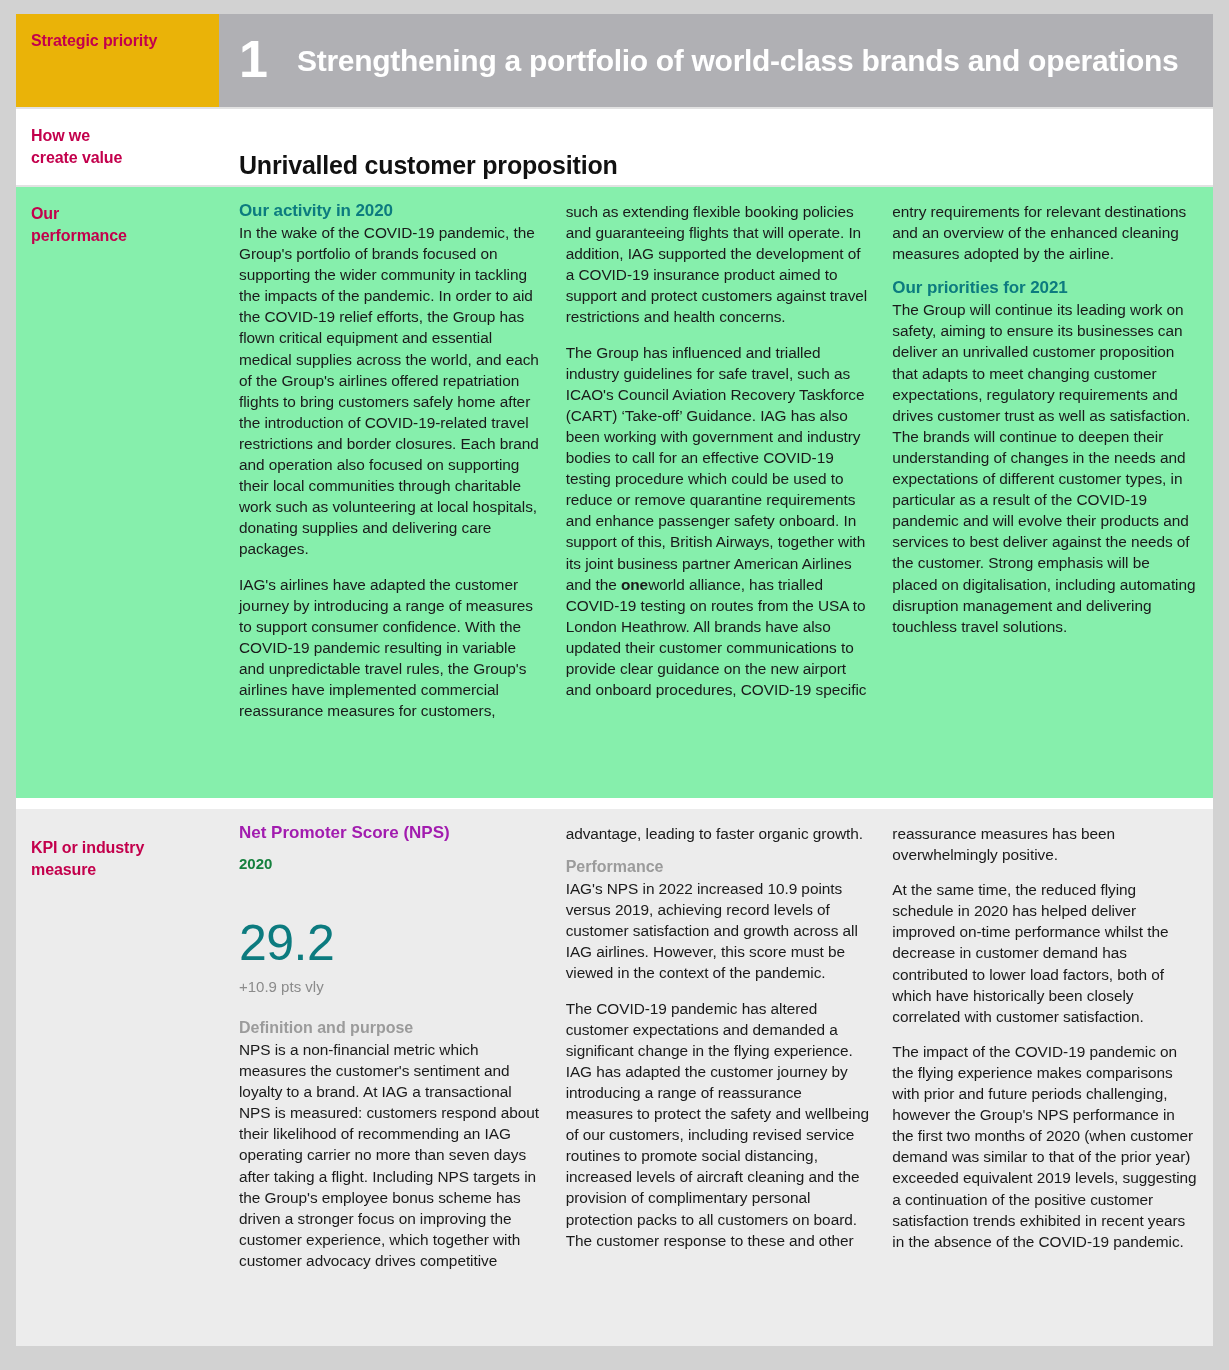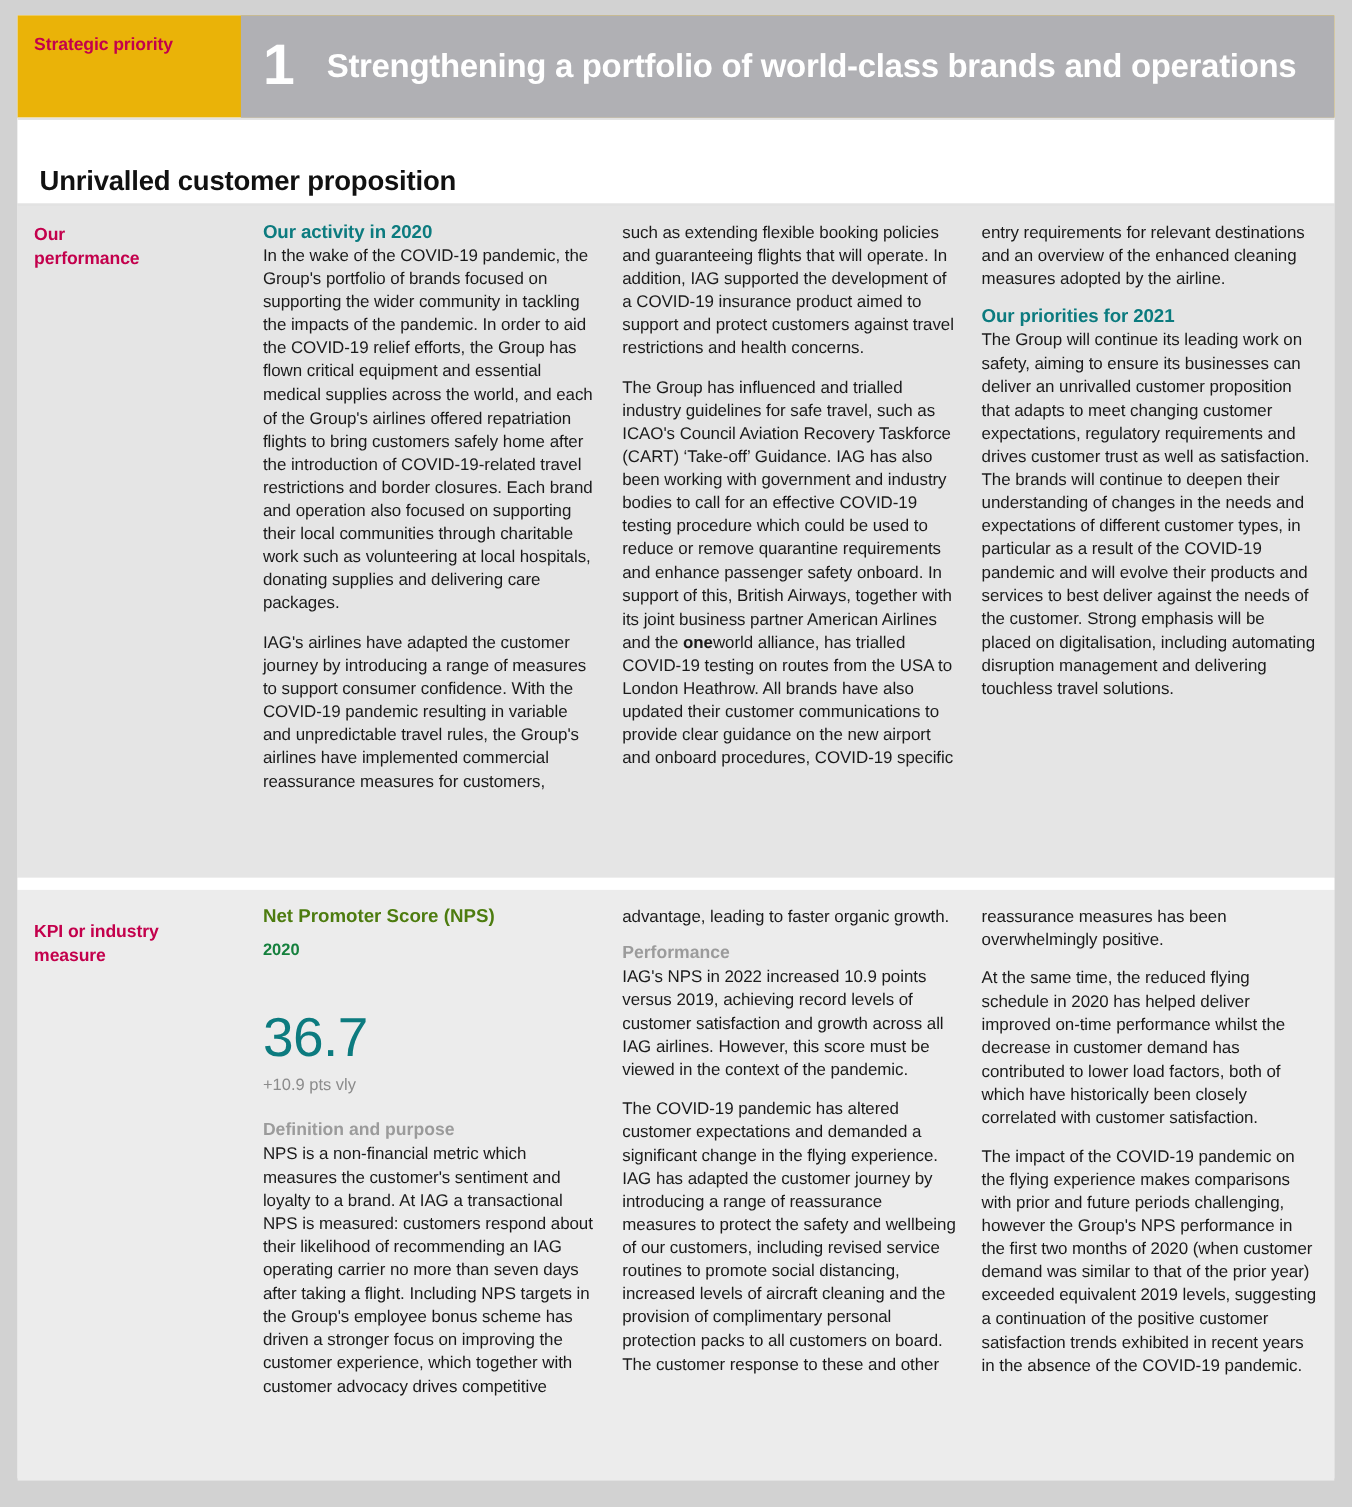--- a/index.html
+++ b/index.html
@@ -89,21 +89,21 @@
   .value-title {
     font-size: 25px;
     font-weight: bold;
     color: #111111;
     letter-spacing: -0.2px;
   }
 
   
   .row-performance {
     display: flex;
-    background: #e5e5e5;
+    background: #86efac;
     border-top: 2px solid #e2e2e2;
     height: 613px;
     box-sizing: border-box;
   }
   .cols {
     flex: 1 1 auto;
     display: flex;
     gap: 22px;
     padding: 14px 16px 0 20px;
     box-sizing: border-box;
@@ -133,21 +133,21 @@
     display: flex;
     background: #ececec;
     border-top: 11px solid #ffffff;
     height: 548px;
     box-sizing: border-box;
   }
   .row-kpi .label-cell { padding-top: 28px; }
   .kpi-title {
     font-size: 17px;
     font-weight: bold;
-    color: #4d7c0f;
+    color: #a21caf;
     margin: 0 0 12px 0;
   }
   .kpi-year {
     font-size: 15px;
     font-weight: bold;
     color: #15803d;
     margin: 0 0 46px 0;
   }
   .kpi-value {
     font-size: 50px;
@@ -180,20 +180,24 @@
       <div class="label-cell">
         <div class="side-label">Strategic priority</div>
       </div>
       <div class="priority-banner">
         <div class="priority-number">1</div>
         <div class="priority-title">Strengthening a portfolio of world-class brands and operations</div>
       </div>
     </div>
 
     <div class="row-value">
+      <div class="label-cell">
+        <div class="side-label" style="white-space: pre-line;">How we
+create value</div>
+      </div>
       <div class="value-title-cell">
         <div class="value-title">Unrivalled customer proposition</div>
       </div>
     </div>
 
     <div class="row-performance">
       <div class="label-cell">
         <div class="side-label" style="white-space: pre-line;">Our
 performance</div>
       </div>
@@ -222,21 +226,21 @@
     <div class="row-kpi">
       <div class="label-cell">
         <div class="side-label" style="white-space: pre-line;">KPI or industry
 measure</div>
       </div>
       <div class="cols">
 
         <div class="col">
           <div class="kpi-title">Net Promoter Score (NPS)</div>
           <div class="kpi-year">2020</div>
-          <div class="kpi-value">36.7</div>
+          <div class="kpi-value">29.2</div>
           <div class="kpi-delta">+10.9 pts vly</div>
           <div class="sub-head">Definition and purpose</div>
           <p class="body">NPS is a non-financial metric which measures the customer's sentiment and loyalty to a brand. At IAG a transactional NPS is measured: customers respond about their likelihood of recommending an IAG operating carrier no more than seven days after taking a flight. Including NPS targets in the Group's employee bonus scheme has driven a stronger focus on improving the customer experience, which together with customer advocacy drives competitive</p>
         </div>
 
         <div class="col">
           <p class="body">advantage, leading to faster organic growth.</p>
           <div class="sub-head">Performance</div>
           <p class="body">IAG's NPS in 2022 increased 10.9 points versus 2019, achieving record levels of customer satisfaction and growth across all IAG airlines. However, this score must be viewed in the context of the pandemic.</p>
           <p class="body">The COVID-19 pandemic has altered customer expectations and demanded a significant change in the flying experience. IAG has adapted the customer journey by introducing a range of reassurance measures to protect the safety and wellbeing of our customers, including revised service routines to promote social distancing, increased levels of aircraft cleaning and the provision of complimentary personal protection packs to all customers on board. The customer response to these and other</p>

